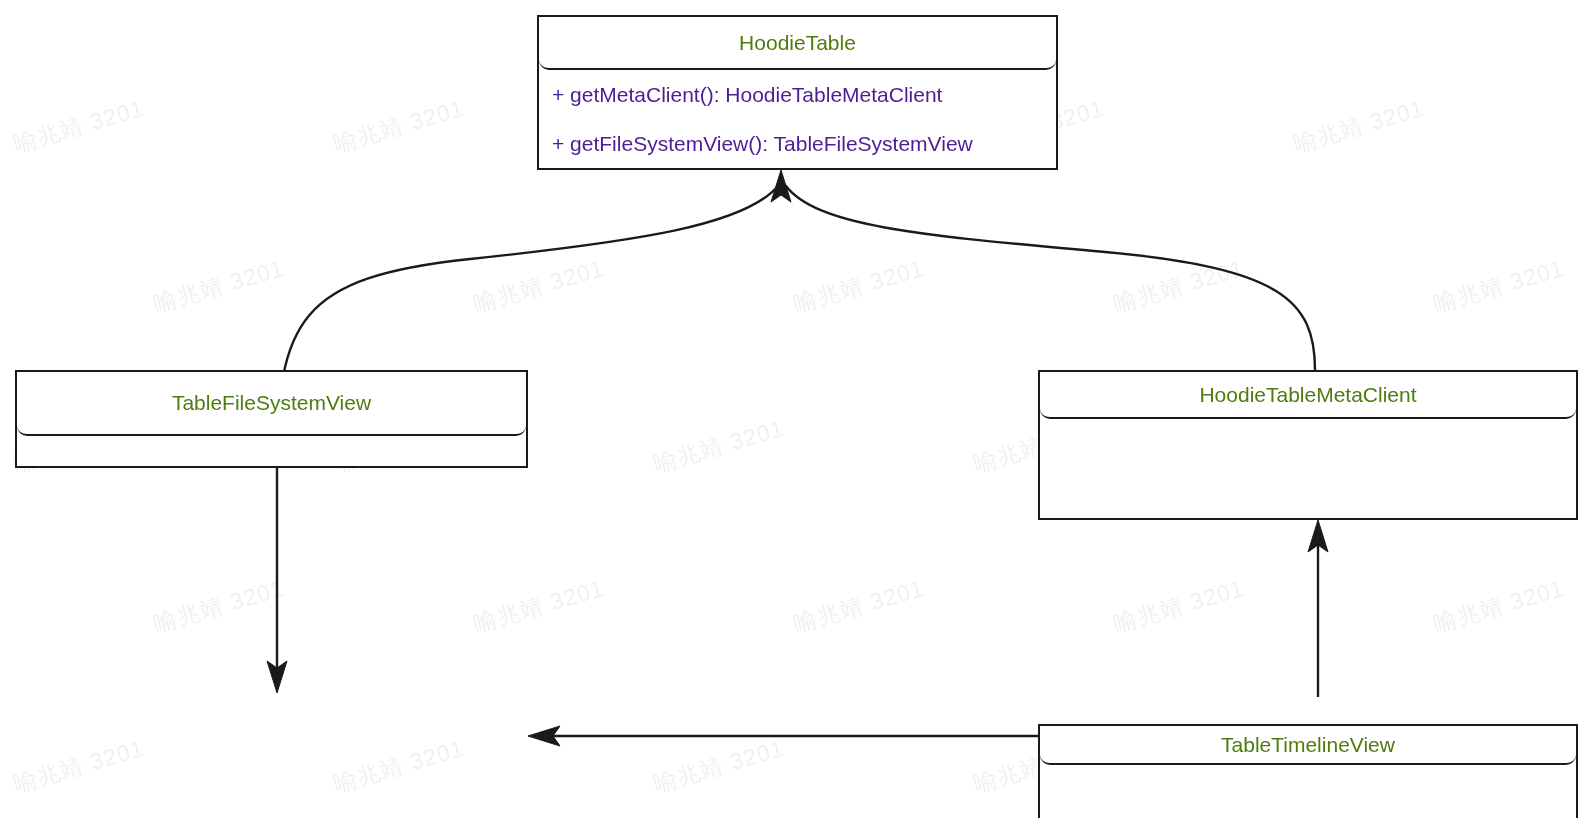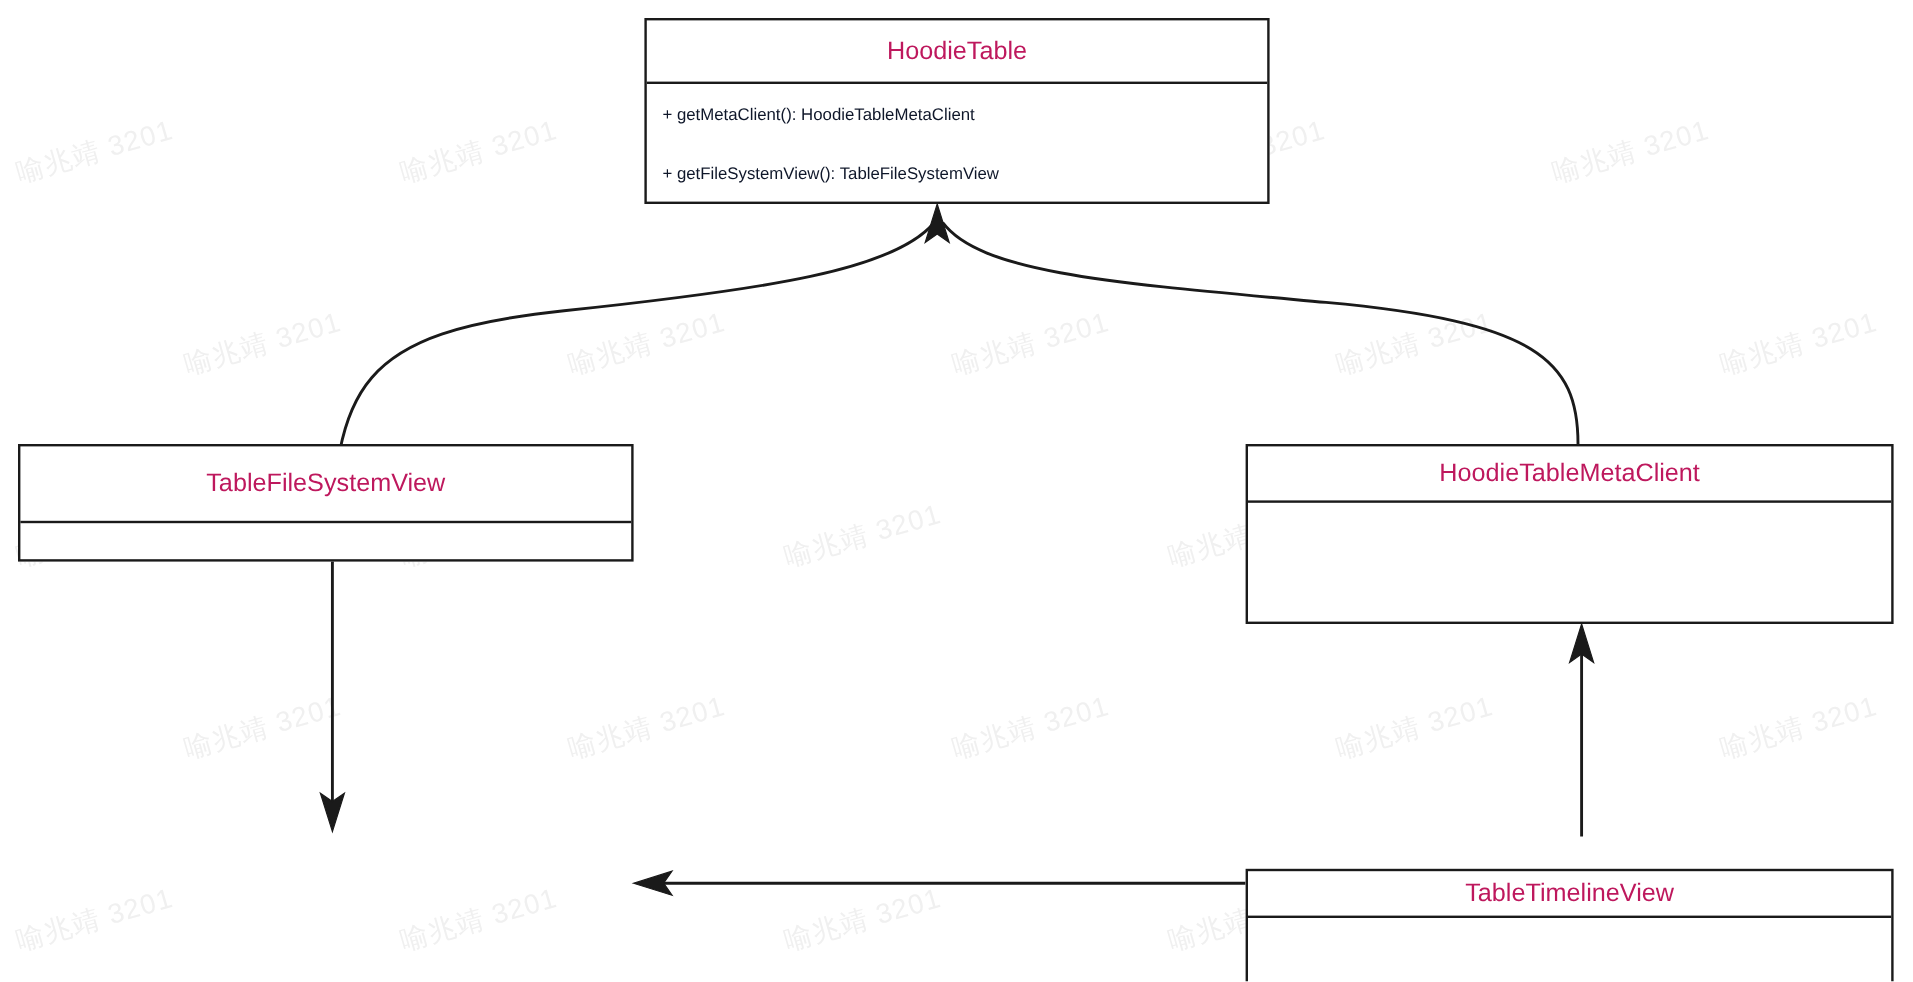--- a/index.html
+++ b/index.html
@@ -61,38 +61,39 @@
     display: flex;
     flex-direction: column;
   }
   .uml-name-compartment {
     box-sizing: border-box;
     display: flex;
     align-items: center;
     justify-content: center;
     border-bottom: 2px solid #1a1a1a;
     font-size: 21px;
-    color: #be185d;
+    color: #4d7c0f;
     text-align: center;
     padding: 4px 8px;
     white-space: nowrap;
     overflow: hidden;
+    border-radius: 10px;
   }
   .uml-members-compartment {
     box-sizing: border-box;
     display: flex;
     flex-direction: column;
     justify-content: space-around;
     flex: 1 1 auto;
     padding: 0;
   }
   .uml-member {
     box-sizing: border-box;
-    font-size: 14px;
-    color: #0f172a;
+    font-size: 21px;
+    color: #4c1d95;
     padding: 0 0 0 13px;
     white-space: nowrap;
     overflow: hidden;
     display: flex;
     align-items: center;
     flex: 1 1 0;
   }
   .uml-members-compartment.empty {
     min-height: 0;
   }

